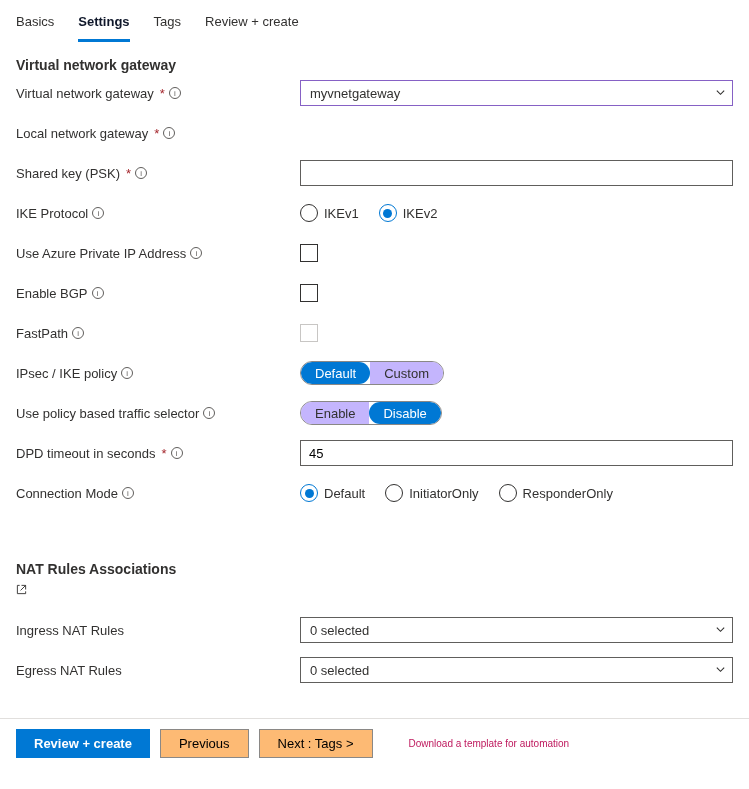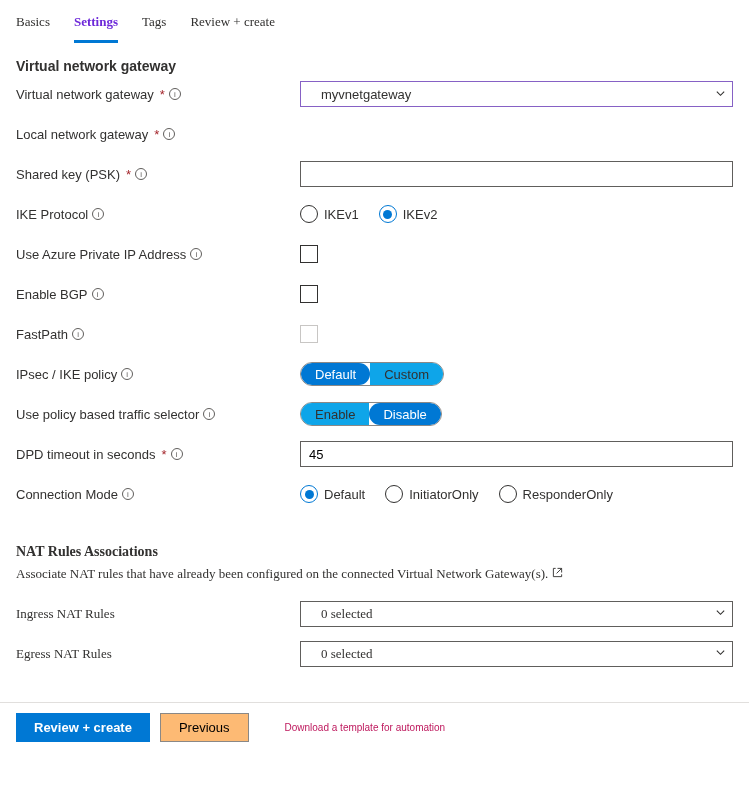--- a/index.html
+++ b/index.html
@@ -1,42 +1,42 @@
 <!DOCTYPE html>
 <html><head>
 <meta charset="utf-8">
 <style>
   * { box-sizing: border-box; margin: 0; padding: 0; }
   body { font-family: "Segoe UI", Arial, sans-serif; font-size: 13px; color: #323130; background: #fff; width: 749px; }
   .tabs { display: flex; gap: 24px; padding: 8px 16px 0 16px; border-bottom: 1px solid transparent; }
-  .tab { padding: 6px 0 10px 0; cursor: pointer; color: #323130; font-family: Liberation Serif, serif; }
-  .tab.active { color: #6d28d9; font-weight: 600; border-bottom: 3px solid #0078d4; }
+  .tab { padding: 6px 0 10px 0; cursor: pointer; color: #323130; }
+  .tab.active { color: #0f172a; font-weight: 600; border-bottom: 3px solid #0078d4; }
   .content { padding: 14px 16px 0 16px; }
   .section-title { font-weight: 600; font-size: 14px; margin-bottom: 6px; }
   .section-desc { font-size: 13px; color: #323130; display: flex; align-items: center; gap: 4px; margin-bottom: 18px; }
   .form-row { display: flex; align-items: center; min-height: 28px; margin-bottom: 12px; }
   .label-col { display: flex; align-items: center; gap: 4px; width: 284px; flex-shrink: 0; }
   .value-col { flex: 1; }
   .req { color: #a4262c; margin-left: 2px; }
   .info-icon { width: 12px; height: 12px; border: 1px solid #605e5c; border-radius: 50%; display: inline-flex; align-items: center; justify-content: center; font-size: 8px; color: #605e5c; cursor: default; }
   .ext-icon svg { width: 11px; height: 11px; }
-  .select, .select-purple { display: flex; align-items: center; justify-content: space-between; border: 1px solid #605e5c; height: 26px; padding: 0 6px 0 20px; background: #fff; cursor: pointer; font-size: 13px; }
+  .select, .select-purple { display: flex; align-items: center; justify-content: space-between; border: 1px solid #605e5c; height: 26px; padding: 0 6px 0 9px; background: #fff; cursor: pointer; font-size: 13px; }
   .select-purple { border: 1px solid #8661c5; }
   .text-input { border: 1px solid #605e5c; height: 26px; padding: 0 8px; width: 100%; font-size: 13px; font-family: inherit; }
   .checkbox, .checkbox-disabled { width: 18px; height: 18px; border: 1px solid #323130; cursor: pointer; }
   .checkbox-disabled { border-color: #c8c6c4; cursor: not-allowed; }
   .radio-group { display: flex; gap: 20px; align-items: center; }
   .radio { display: flex; align-items: center; gap: 6px; cursor: pointer; }
   .radio-outer { width: 18px; height: 18px; border: 1px solid #323130; border-radius: 50%; display: flex; align-items: center; justify-content: center; }
   .radio.selected .radio-outer { border-color: #0078d4; }
   .radio-inner { width: 9px; height: 9px; background: #0078d4; border-radius: 50%; }
   .pill-group { display: inline-flex; border: 1px solid #8a8886; border-radius: 14px; overflow: hidden; height: 24px; align-items: stretch; }
-  .pill { padding: 0 14px; display: flex; align-items: center; cursor: pointer; font-size: 13px; background: #0ea5e9; }
+  .pill { padding: 0 14px; display: flex; align-items: center; cursor: pointer; font-size: 13px; background: #c4b5fd; }
   .pill.active { background: #0078d4; color: #fff; border-radius: 14px; }
-  .nat-section { margin-top: 36px; font-family: Liberation Serif, serif; }
+  .nat-section { margin-top: 54px; }
   .footer { position: relative; margin-top: 34px; padding: 10px 16px; border-top: 1px solid #e1dfdd; display: flex; gap: 10px; align-items: center; }
   .btn-primary { background: #0078d4; color: #fff; border: none; padding: 7px 18px; font-size: 13px; cursor: pointer; font-weight: 600; }
   .btn-secondary { background: #fdba74; border: 1px solid #8a8886; padding: 6px 18px; font-size: 13px; cursor: pointer; }
   .link { color: #be185d; cursor: pointer; font-size: 10px; text-decoration: none; margin-left: 26px; }
   .chevron svg { width: 11px; height: 11px; }
 </style>
 </head>
 <body>
 
 <div class="tabs">
@@ -194,21 +194,20 @@
           <div class="radio-outer"></div>
           <span>ResponderOnly</span>
         </div>
       </div>
     </div>
   </div>
 
   <div class="nat-section">
     <div class="section-title">NAT Rules Associations</div>
     <div class="section-desc">
-      <span>Associate NAT rules that have already been configured on the connected Virtual Network Gateway(s).</span>
       <span class="ext-icon"><svg viewBox="0 0 12 12">
             <path fill="none" stroke="#323130" stroke-width="1" d="M4 1.5H1.5v9h9V8M6 1.5h4.5V6M10.5 1.5L5 7"></path>
           </svg></span>
     </div>
 
     <div class="form-row">
       <div class="label-col">
         <span>Ingress NAT Rules</span>
       </div>
       <div class="value-col">
@@ -234,14 +233,15 @@
         </div>
       </div>
     </div>
   </div>
 
 </div>
 
 <div class="footer">
   <button class="btn-primary">Review + create</button>
   <button class="btn-secondary">Previous</button>
+  <button class="btn-secondary">Next : Tags &gt;</button>
   <a class="link">Download a template for automation</a>
 </div>
 
 </body></html>

